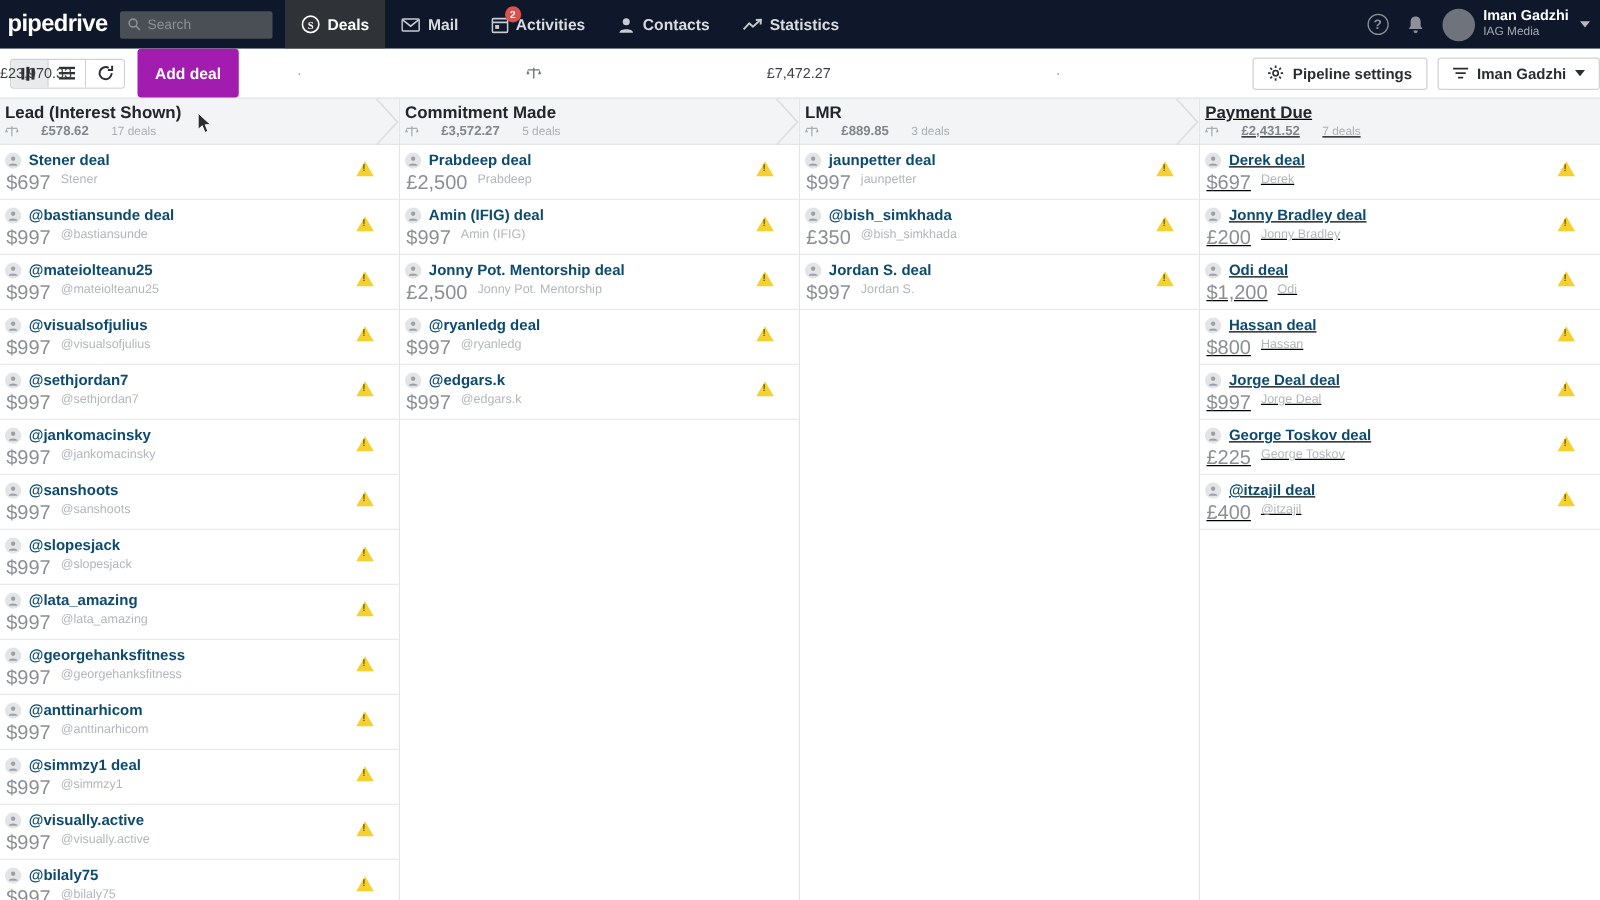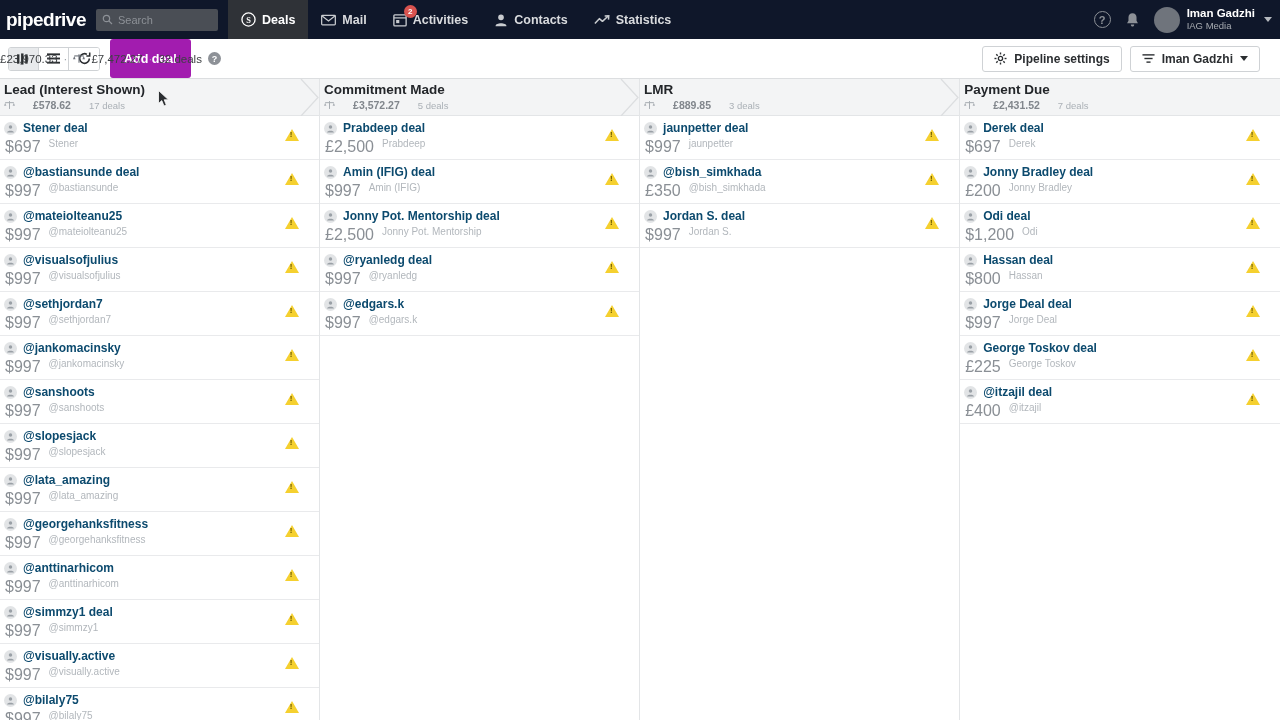--- a/index.html
+++ b/index.html
@@ -115,39 +115,39 @@
     border: none;
     border-radius: 3px;
     height: 39px;
     padding: 0 14px;
     cursor: pointer;
     font-family: "Liberation Sans", sans-serif;
   }
   .stats {
     position: absolute;
     left: 0; right: 15px;
-    display: flex; align-items: center; justify-content: flex-start;
+    display: flex; align-items: center; justify-content: space-between;
     gap: 6px;
     font-size: 11.5px;
     color: #3d4043;
     pointer-events: none;
   }
   .stats > * { pointer-events: auto; }
   .dotsep { color: #9aa0a6; }
   .help-circ {
     width: 13px; height: 13px;
     border-radius: 50%;
     background: #8d9197;
     color: #fff;
     font-size: 9px; font-weight: 700;
     display: flex; align-items: center; justify-content: center;
     cursor: pointer;
   }
   .toolbar-right {
-    position: absolute; right: 20px;
+    position: absolute; right: 0;
     display: flex; align-items: center; gap: 8px;
   }
   .tb-btn {
     height: 26px;
     border: 1px solid #cfd2d5;
     border-radius: 3px;
     background: #fff;
     display: flex; align-items: center; gap: 7px;
     padding: 0 11px;
     font-size: 12px;
@@ -161,21 +161,21 @@
     display: flex;
     height: 641px;
     background: #fff;
   }
   .column {
     width: 380px;
     border-right: 1px solid #e3e5e7;
     display: flex; flex-direction: column;
     position: relative;
   }
-  .column:last-child { border-right: none; }
+  .column:last-child { border-right: none; text-decoration: underline; }
   .col-head {
     height: 37px;
     background: #f3f4f5;
     border-bottom: 1px solid #e3e5e7;
     padding: 3px 0 0 4px;
     position: relative;
     cursor: pointer;
   }
   .col-title { font-size: 13.5px; font-weight: 700; color: #23262a; line-height: 16px; }
   .col-sub { display: flex; align-items: center; gap: 18px; margin-top: 1px; }

